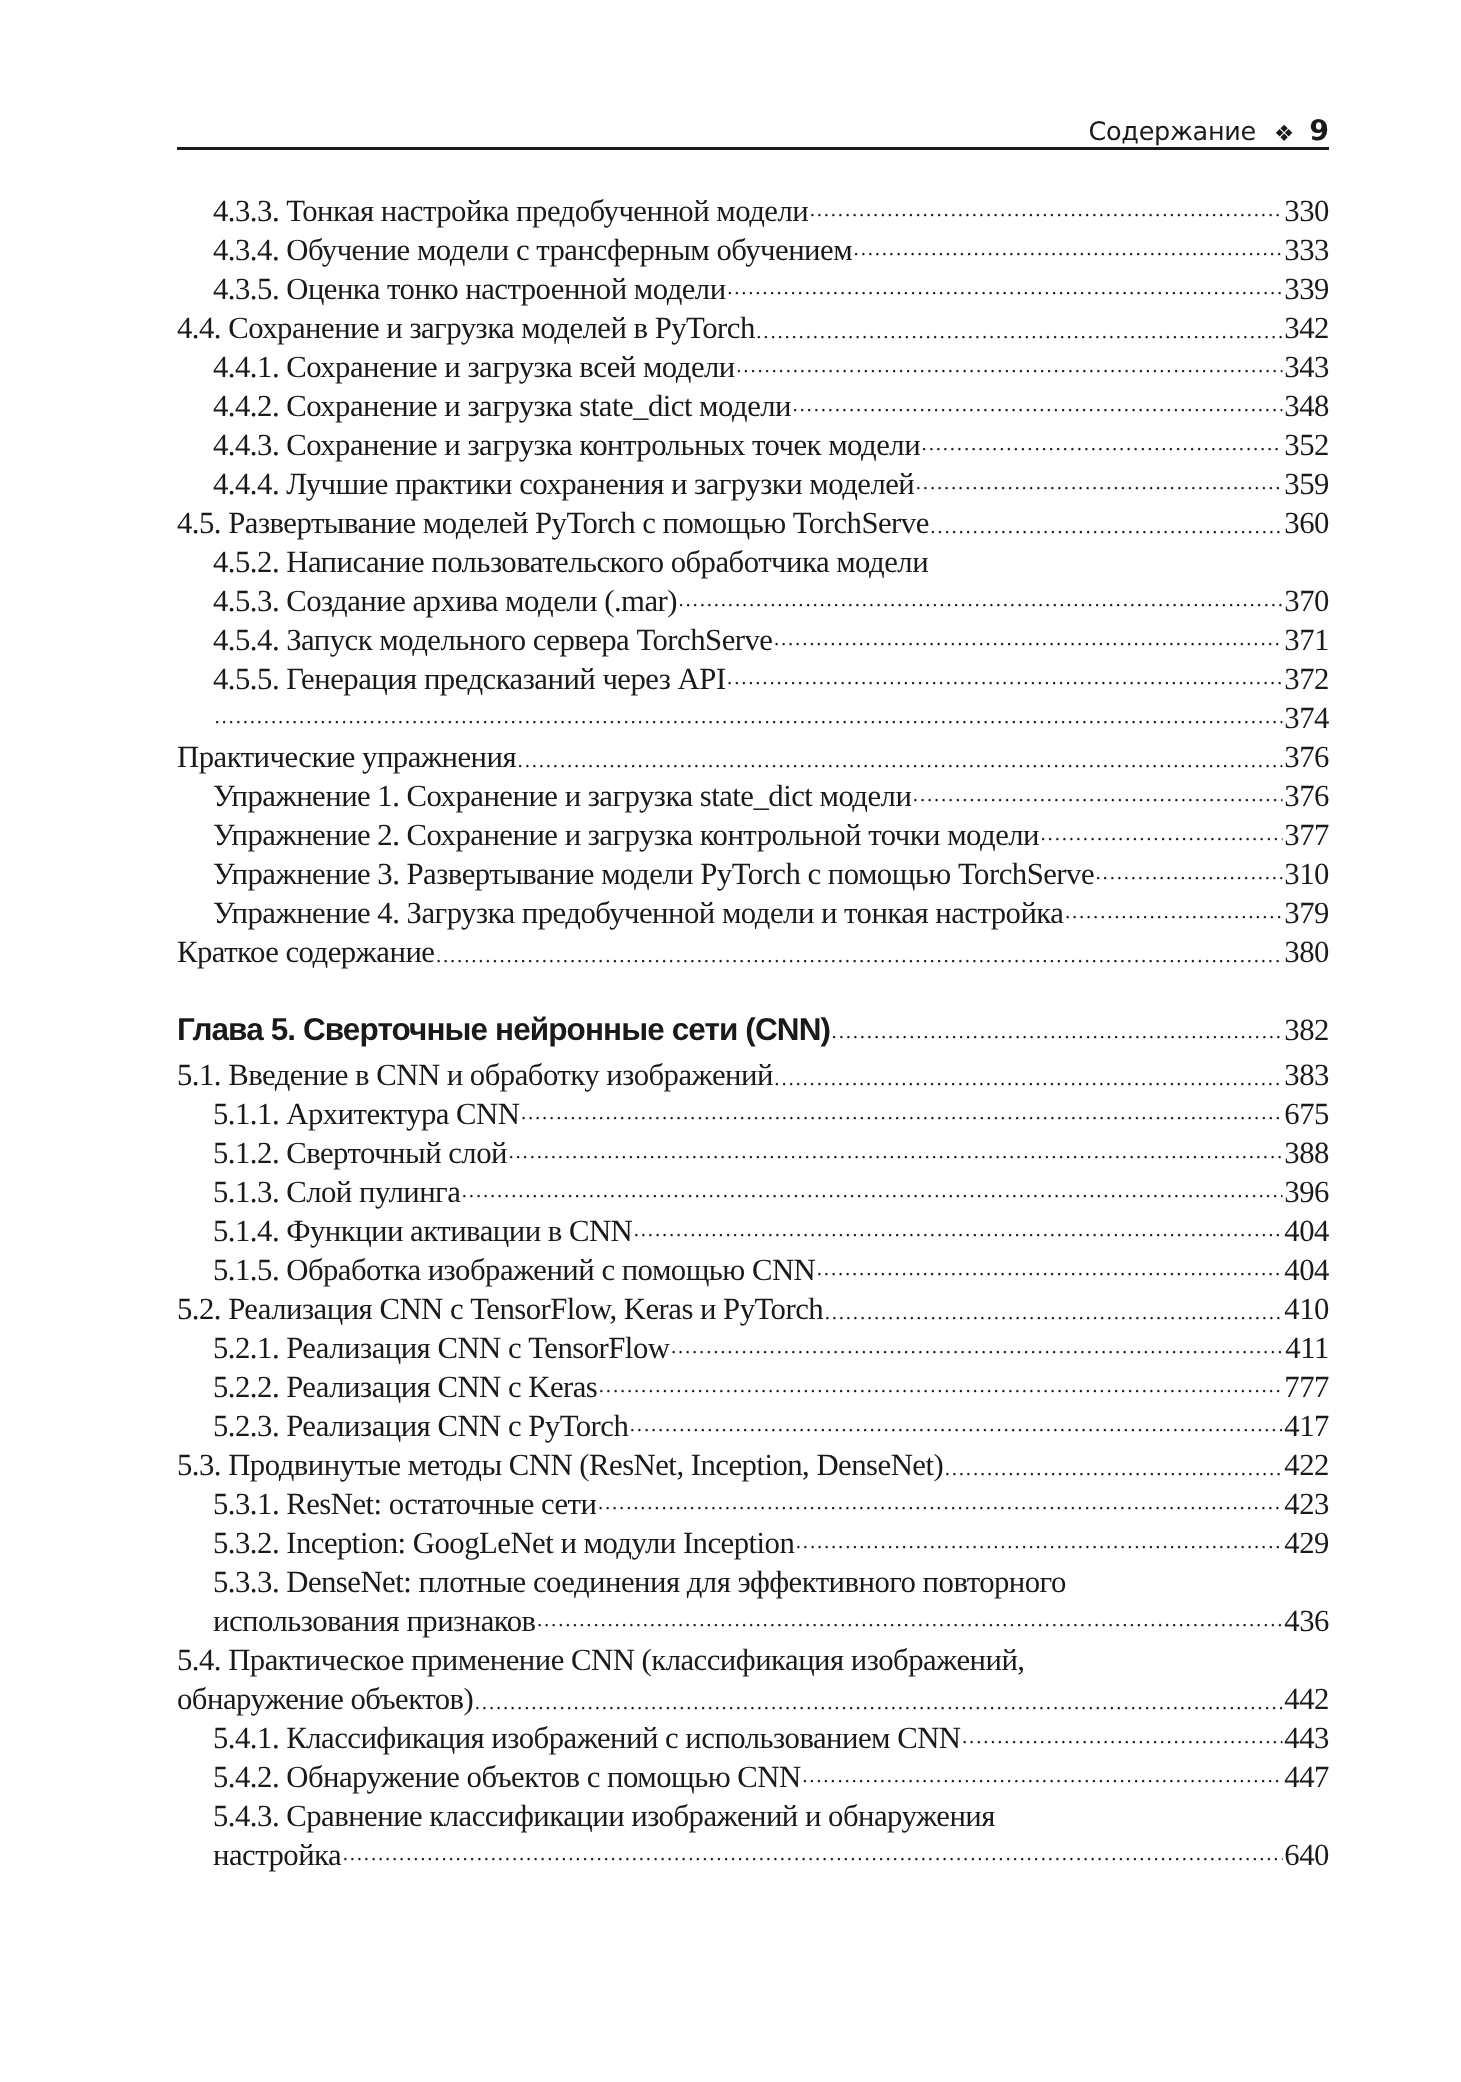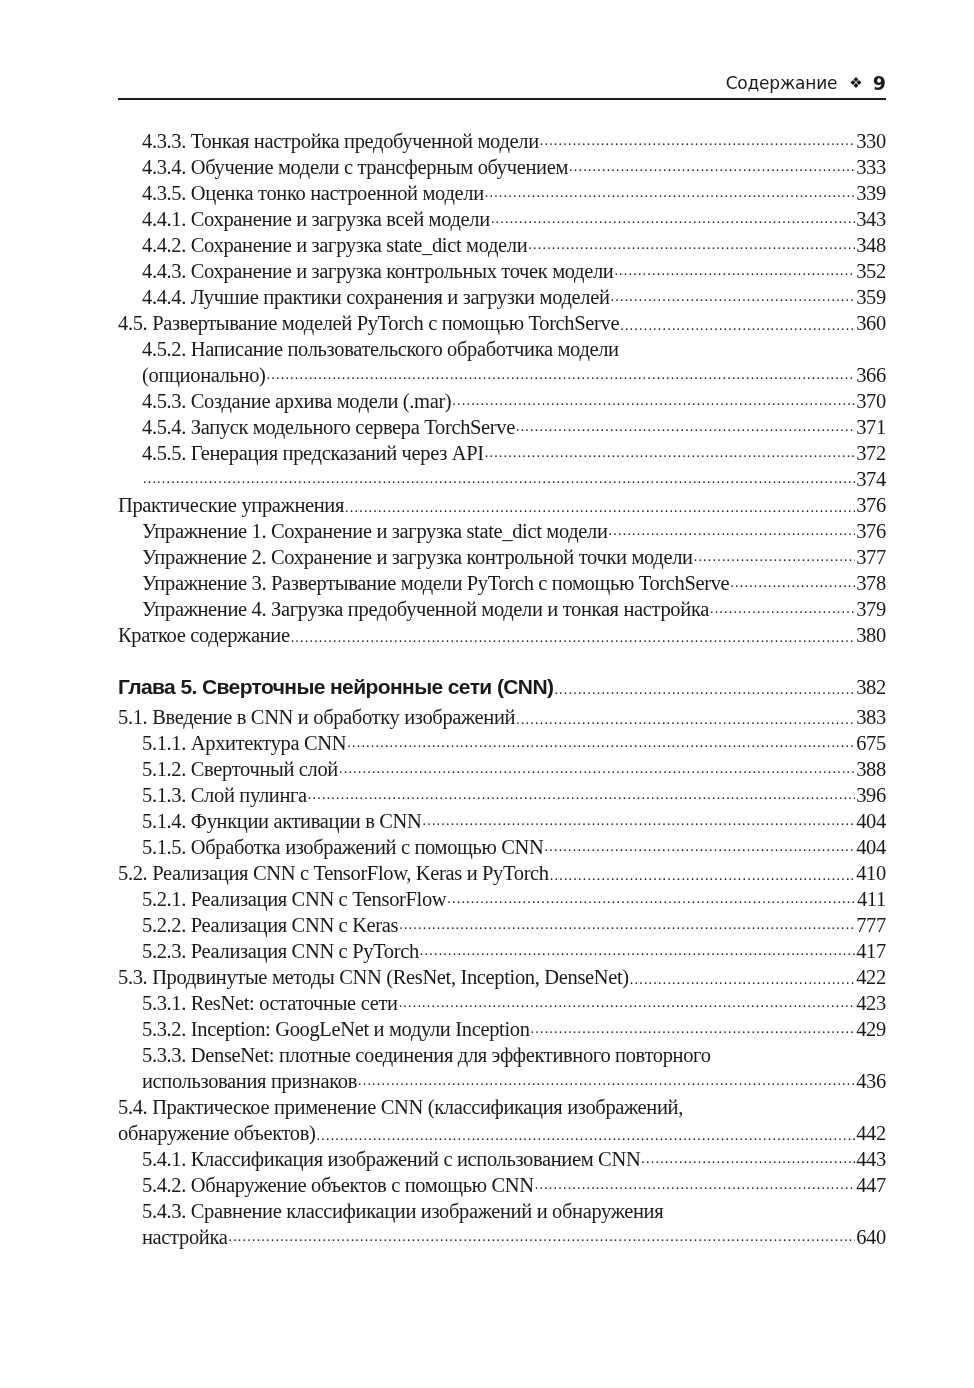--- a/index.html
+++ b/index.html
@@ -1,20 +1,20 @@
 <!DOCTYPE html>
 <html><head>
 <meta charset="utf-8">
 <style>
   html, body { margin: 0; padding: 0; background: #ffffff; }
   body { width: 974px; height: 1388px; position: relative; overflow: hidden; color: #1a1a1a; }
   .header {
     position: absolute; left: 118px; top: 68px; width: 768px; height: 30px;
     border-bottom: 2px solid #1a1a1a;
-    display: flex; justify-content: flex-end; align-items: center;
+    display: flex; justify-content: flex-end; align-items: flex-end;
     font-family: "DejaVu Sans", sans-serif;
   }
   .header .title { font-size: 17px; color: #1a1a1a; letter-spacing: -0.2px; }
   .header .sep { font-size: 15px; margin: 0 10px 0 12px; }
   .header .pnum { font-size: 19px; font-weight: bold; }
   .toc {
     position: absolute; left: 118px; top: 128px; width: 768px;
     font-family: "Liberation Serif", serif; font-size: 20.5px;
   }
   .row {
@@ -27,21 +27,21 @@
     flex: 1 1 auto; overflow: hidden; margin: 0 1px; min-width: 10px;
   }
   .row .dots::after {
     content: "................................................................................................................................................................................................................................................................................................";
     letter-spacing: 1.2px; font-size: 14px;
   }
   .row .pg { flex: 0 0 auto; letter-spacing: -0.3px; }
   .cont { height: 26px; line-height: 26px; white-space: nowrap; letter-spacing: -0.35px; }
   .cont.indent { padding-left: 24px; }
   .gap { height: 24px; }
-  .row.chapter { height: 30px; line-height: 30px; margin-bottom: 2px; }
+  .row.chapter { height: 30px; line-height: 30px; margin-bottom: 2px; align-items: center; }
   .row.chapter .txt {
     font-family: "Liberation Sans", sans-serif; font-weight: bold; font-size: 21px; letter-spacing: -0.6px;
   }
 </style>
 </head>
 <body>
 
 <div class="header">
   <span class="title">Содержание</span>
   <span class="sep">❖</span>
@@ -58,20 +58,25 @@
   <div class="row indent">
       <span class="txt">4.3.4. Обучение модели с трансферным обучением</span>
       <span class="dots"></span>
       <span class="pg">333</span>
     </div>
   <div class="row indent">
       <span class="txt">4.3.5. Оценка тонко настроенной модели</span>
       <span class="dots"></span>
       <span class="pg">339</span>
     </div>
+  <div class="row">
+      <span class="txt">4.4. Сохранение и загрузка моделей в PyTorch</span>
+      <span class="dots"></span>
+      <span class="pg">342</span>
+    </div>
   <div class="row indent">
       <span class="txt">4.4.1. Сохранение и загрузка всей модели</span>
       <span class="dots"></span>
       <span class="pg">343</span>
     </div>
   <div class="row indent">
       <span class="txt">4.4.2. Сохранение и загрузка state_dict модели</span>
       <span class="dots"></span>
       <span class="pg">348</span>
     </div>
@@ -85,25 +90,20 @@
       <span class="dots"></span>
       <span class="pg">359</span>
     </div>
   <div class="row">
       <span class="txt">4.5. Развертывание моделей PyTorch с помощью TorchServe</span>
       <span class="dots"></span>
       <span class="pg">360</span>
     </div>
   <div class="cont indent">4.5.2. Написание пользовательского обработчика модели</div>
   <div class="row indent">
-      <span class="txt">(опционально)</span>
-      <span class="dots"></span>
-      <span class="pg">366</span>
-    </div>
-  <div class="row indent">
       <span class="txt">4.5.3. Создание архива модели (.mar)</span>
       <span class="dots"></span>
       <span class="pg">370</span>
     </div>
   <div class="row indent">
       <span class="txt">4.5.4. Запуск модельного сервера TorchServe</span>
       <span class="dots"></span>
       <span class="pg">371</span>
     </div>
   <div class="row indent">
@@ -126,21 +126,21 @@
       <span class="pg">376</span>
     </div>
   <div class="row indent">
       <span class="txt">Упражнение 2. Сохранение и загрузка контрольной точки модели</span>
       <span class="dots"></span>
       <span class="pg">377</span>
     </div>
   <div class="row indent">
       <span class="txt">Упражнение 3. Развертывание модели PyTorch с помощью TorchServe</span>
       <span class="dots"></span>
-      <span class="pg">378</span>
+      <span class="pg">310</span>
     </div>
   <div class="row indent">
       <span class="txt">Упражнение 4. Загрузка предобученной модели и тонкая настройка</span>
       <span class="dots"></span>
       <span class="pg">379</span>
     </div>
   <div class="row">
       <span class="txt">Краткое содержание</span>
       <span class="dots"></span>
       <span class="pg">380</span>

